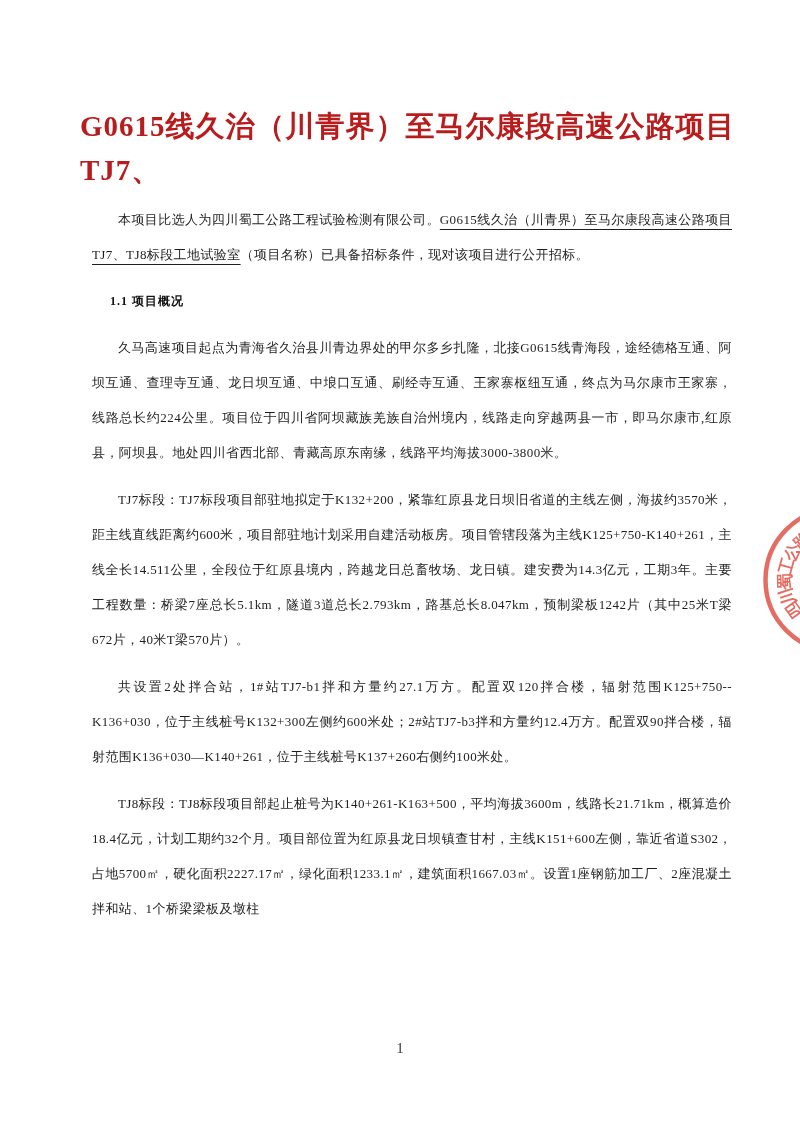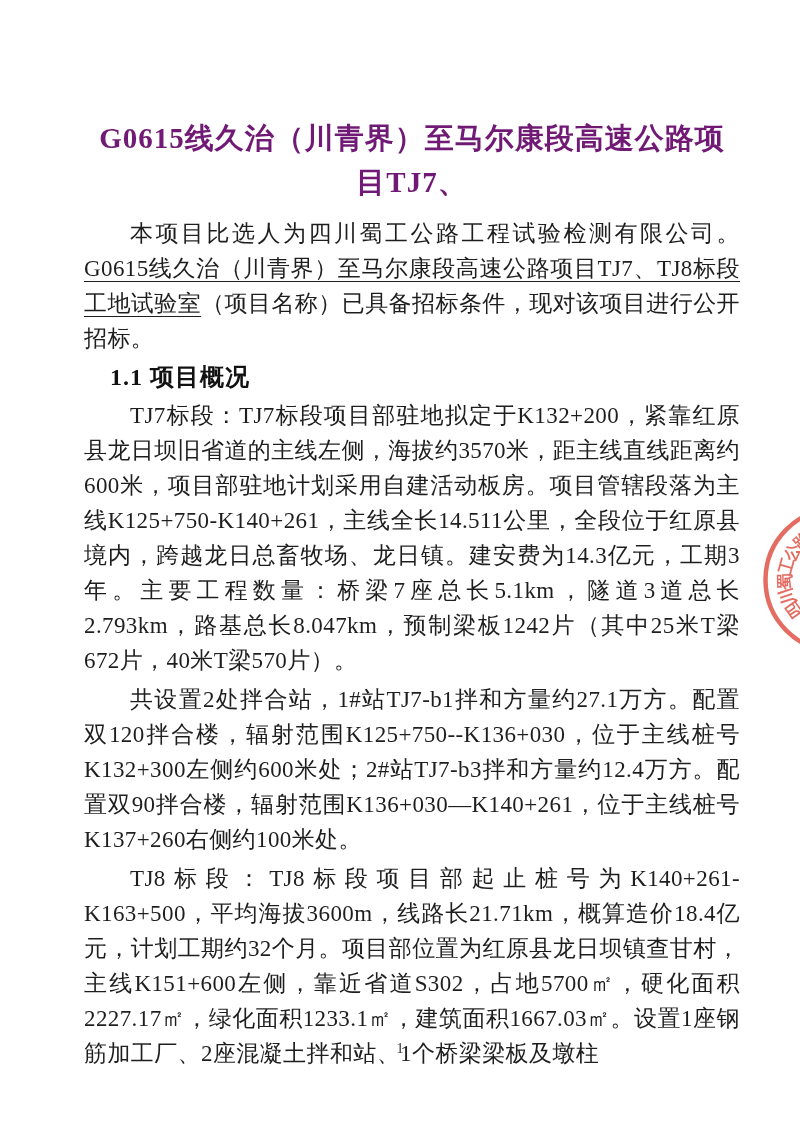--- a/index.html
+++ b/index.html
@@ -13,54 +13,54 @@
     height: 1131px;
     background: #ffffff;
     overflow: hidden;
     font-family: "Liberation Serif", "DejaVu Serif", serif;
     color: #1e1e1e;
   }
   .content {
     padding: 104px 56px 0 80px; 
   }
   .doc-title {
-    margin: 12px;
-    text-align: center;
+    margin: 0;
+    text-align: left;
     font-size: 29px;
     font-weight: 700;
     line-height: 44px;
     letter-spacing: 1px;
-    color: #701a75;
+    color: #b91c1c;
   }
   .doc-title .title-line {
     display: block;
   }
   .para {
-    margin: 4px;
-    font-size: 23px;
+    margin: 12px;
+    font-size: 13px;
     line-height: 35px;
     text-align: justify;
     text-justify: inter-character;
     text-indent: 2em;
     letter-spacing: 0.4px;
   }
   .para.first {
     margin-top: 10px;
   }
   .h1 {
     margin: 3px 0 0 33px;
     font-size: 22px;
     font-weight: 700;
     line-height: 34px;
     letter-spacing: 2px;
     color: #111;
   }
   .h2 {
     margin: 0 0 0 30px;
-    font-size: 24px;
+    font-size: 12px;
     font-weight: 700;
     line-height: 34px;
     letter-spacing: 1px;
     color: #111;
   }
   .underlined {
     text-decoration: underline;
     text-decoration-thickness: 1.2px;
     text-underline-offset: 5px;
   }
@@ -102,20 +102,21 @@
 
     <h1 class="doc-title">
       <span class="title-line">G0615线久治（川青界）至马尔康段高速公路项目TJ7、</span>
     </h1>
 
     <p class="para first"><span>本项目比选人为四川蜀工公路工程试验检测有限公司。</span><span class="underlined">G0615线久治（川青界）至马尔康段高速公路项目TJ7、TJ8标段工地试验室</span><span>（项目名称）已具备招标条件，现对该项目进行公开招标。</span></p>
 
 
     <h3 class="h2">1.1 项目概况</h3>
 
+    <p class="para">久马高速项目起点为青海省久治县川青边界处的甲尔多乡扎隆，北接G0615线青海段，途经德格互通、阿坝互通、查理寺互通、龙日坝互通、中埌口互通、刷经寺互通、王家寨枢纽互通，终点为马尔康市王家寨，线路总长约224公里。项目位于四川省阿坝藏族羌族自治州境内，线路走向穿越两县一市，即马尔康市,红原县，阿坝县。地处四川省西北部、青藏高原东南缘，线路平均海拔3000-3800米。</p>
 
     <p class="para"><span class="bold-label">TJ7标段：</span><span>TJ7标段项目部驻地拟定于K132+200，紧靠红原县龙日坝旧省道的主线左侧，海拔约3570米，距主线直线距离约600米，项目部驻地计划采用自建活动板房。项目管辖段落为主线K125+750-K140+261，主线全长14.511公里，全段位于红原县境内，跨越龙日总畜牧场、龙日镇。建安费为14.3亿元，工期3年。主要工程数量：桥梁7座总长5.1km，隧道3道总长2.793km，路基总长8.047km，预制梁板1242片（其中25米T梁672片，40米T梁570片）。</span></p>
 
     <p class="para">共设置2处拌合站，1#站TJ7-b1拌和方量约27.1万方。配置双120拌合楼，辐射范围K125+750--K136+030，位于主线桩号K132+300左侧约600米处；2#站TJ7-b3拌和方量约12.4万方。配置双90拌合楼，辐射范围K136+030—K140+261，位于主线桩号K137+260右侧约100米处。</p>
 
     <p class="para"><span class="bold-label">TJ8标段：</span><span>TJ8标段项目部起止桩号为K140+261-K163+500，平均海拔3600m，线路长21.71km，概算造价18.4亿元，计划工期约32个月。项目部位置为红原县龙日坝镇查甘村，主线K151+600左侧，靠近省道S302，占地5700㎡，硬化面积2227.17㎡，绿化面积1233.1㎡，建筑面积1667.03㎡。设置1座钢筋加工厂、2座混凝土拌和站、1个桥梁梁板及墩柱</span></p>
 
   </div>
 
   <div class="page-number">1</div>

